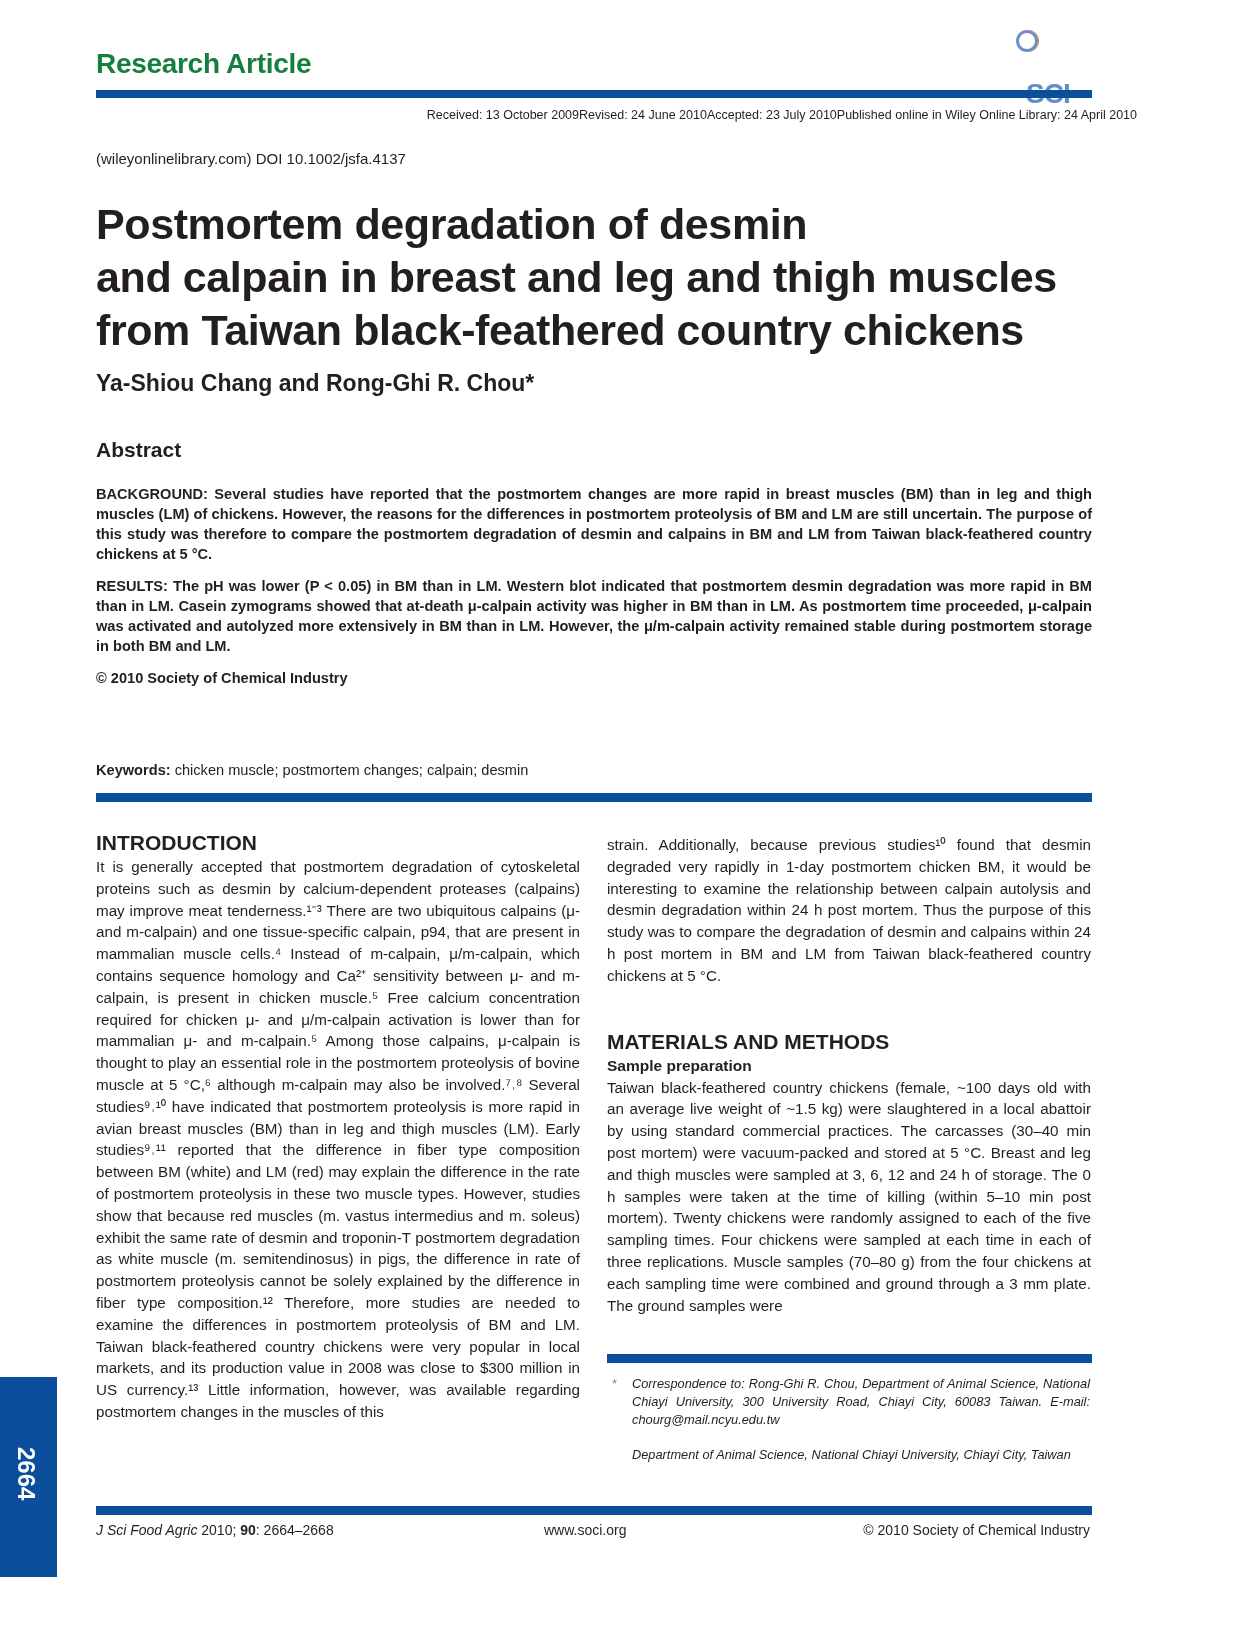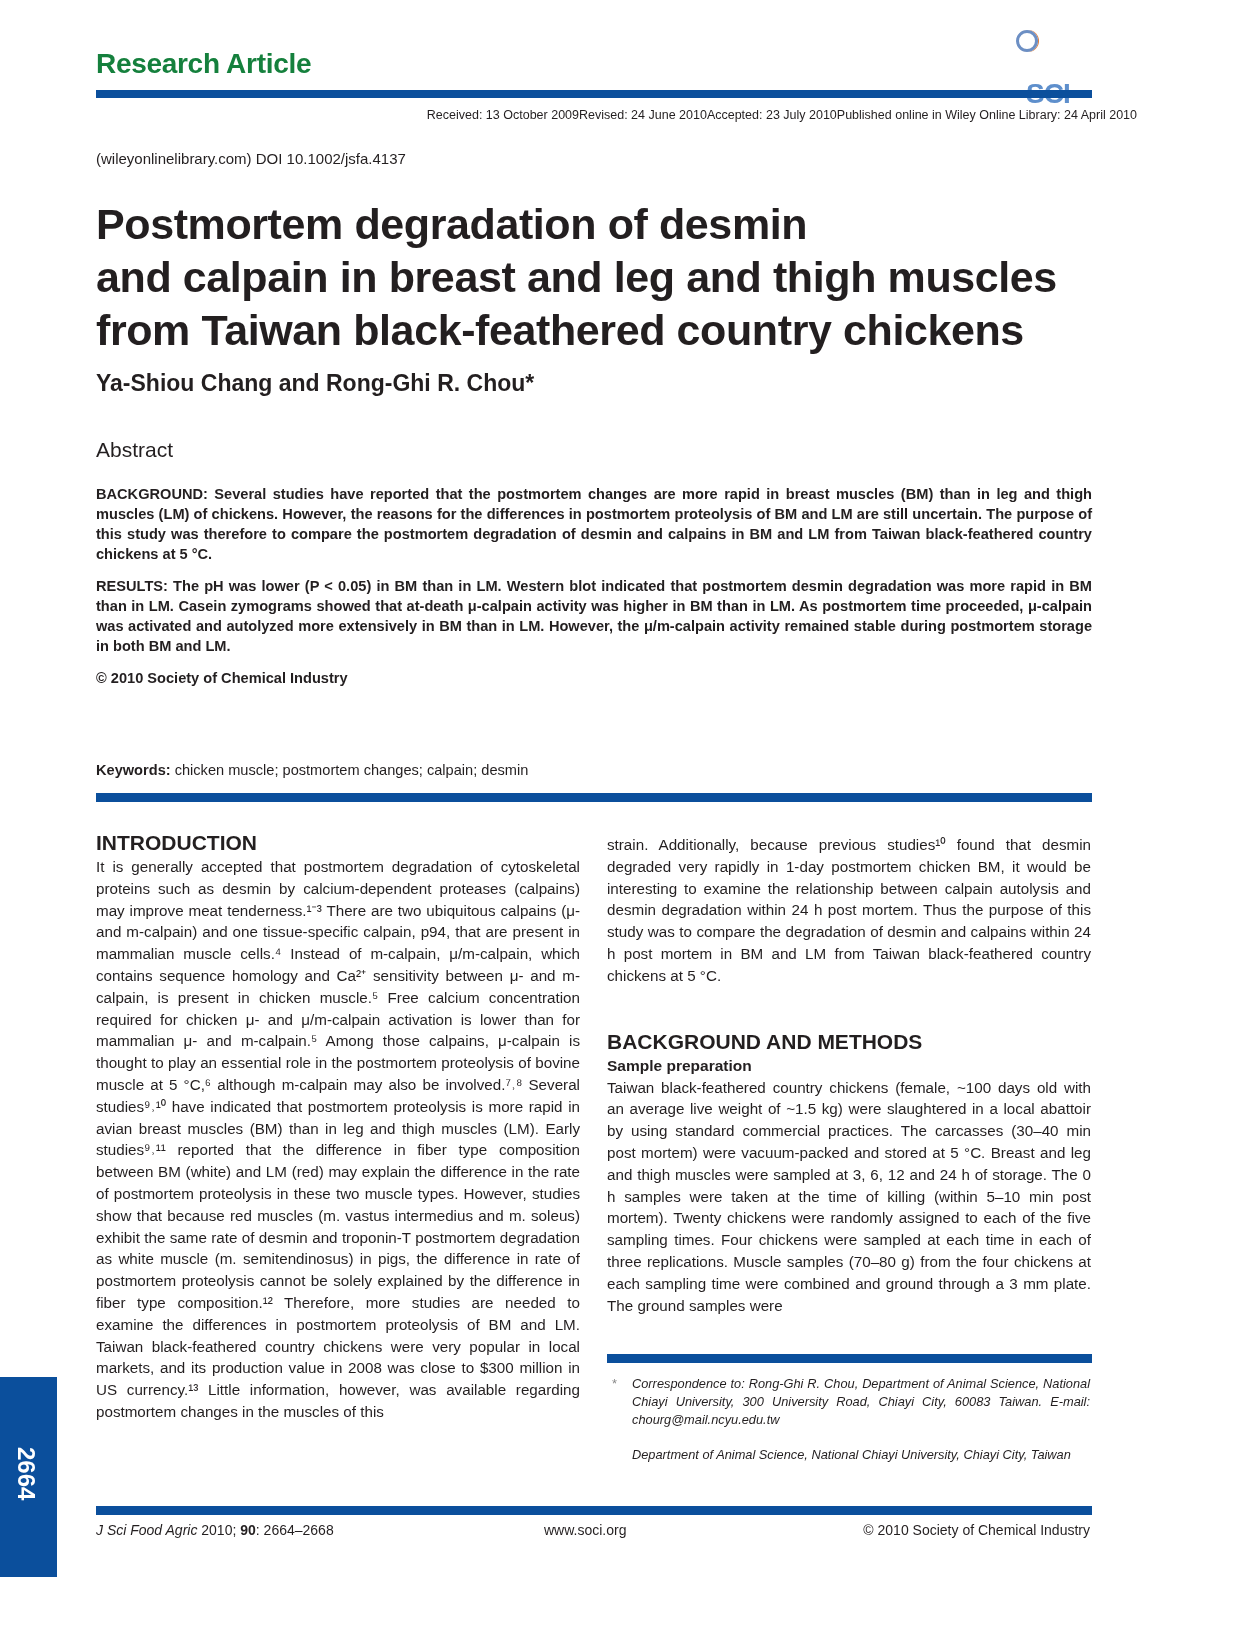--- a/index.html
+++ b/index.html
@@ -7,21 +7,21 @@
   .abs { position:absolute; }
   .rule { position:absolute; background:#0b4f9c; }
   .journal-label { left:96px; top:48px; font-size:28px; font-weight:bold; color:#15803d; letter-spacing:-0.3px; }
   .logo { left:1012px; top:30px; width:82px; height:50px; }
   .logo .ring { position:absolute; left:4px; top:0; width:16px; height:16px; border:3px solid #6c8fc4; border-radius:50%; box-shadow: 1px 0 0 #e07b39; }
   .logo .sci { position:absolute; left:14px; top:16px; font-size:28px; font-weight:bold; color:#5e8fcc; letter-spacing:-1px;margin-top:32px; }
   .dates { top:108px; left:96px; width:996px; font-size:12.5px; display:flex; justify-content:flex-end;margin-left:45px; }
   .doi { left:96px; top:150px; font-size:15px; }
   .title { left:96px; top:198px; width:1010px; font-size:43px; font-weight:bold; line-height:53px; letter-spacing:-0.4px; }
   .authors { left:96px; top:370px; font-size:23px; font-weight:bold; }
-  .abs-head { left:96px; top:438px; font-size:21px; font-weight:normal; }
+  .abs-head { left:96px; top:438px; font-size:21px; font-weight:bold; }
   .abstract { left:96px; top:484px; width:996px; font-size:14.6px; font-weight:bold; line-height:20px; }
   .abstract p { margin:0 0 12px 0; text-align:justify; }
   .keywords { left:96px; top:762px; font-size:14.6px; }
   .col { position:absolute; width:484px; font-size:15.2px; line-height:21.8px; text-align:justify; }
   .col p { margin:0; }
   .sec-head { font-size:21px; font-weight:bold; line-height:26px; }
   .sub-head { font-size:15.5px; font-weight:bold; line-height:22px; }
   .foot-note { left:612px; top:1375px; width:478px; font-size:12.8px; font-style:italic; line-height:18px; text-align:justify; }
   .foot-note .star { position:absolute; left:0; top:0; font-style:normal; color:#888; }
   .foot-note .txt { margin-left:20px; }
@@ -66,21 +66,21 @@
 <div class="rule" style="left:96px;top:793px;width:996px;height:9px;"></div>
 
 <div class="col" style="left:96px;top:830px;">
   <div class="sec-head">INTRODUCTION</div>
   <p>It is generally accepted that postmortem degradation of cytoskeletal proteins such as desmin by calcium-dependent proteases (calpains) may improve meat tenderness.¹⁻³ There are two ubiquitous calpains (μ- and m-calpain) and one tissue-specific calpain, p94, that are present in mammalian muscle cells.⁴ Instead of m-calpain, μ/m-calpain, which contains sequence homology and Ca²⁺ sensitivity between μ- and m-calpain, is present in chicken muscle.⁵ Free calcium concentration required for chicken μ- and μ/m-calpain activation is lower than for mammalian μ- and m-calpain.⁵ Among those calpains, μ-calpain is thought to play an essential role in the postmortem proteolysis of bovine muscle at 5 °C,⁶ although m-calpain may also be involved.⁷˒⁸ Several studies⁹˒¹⁰ have indicated that postmortem proteolysis is more rapid in avian breast muscles (BM) than in leg and thigh muscles (LM). Early studies⁹˒¹¹ reported that the difference in fiber type composition between BM (white) and LM (red) may explain the difference in the rate of postmortem proteolysis in these two muscle types. However, studies show that because red muscles (m. vastus intermedius and m. soleus) exhibit the same rate of desmin and troponin-T postmortem degradation as white muscle (m. semitendinosus) in pigs, the difference in rate of postmortem proteolysis cannot be solely explained by the difference in fiber type composition.¹² Therefore, more studies are needed to examine the differences in postmortem proteolysis of BM and LM. Taiwan black-feathered country chickens were very popular in local markets, and its production value in 2008 was close to $300 million in US currency.¹³ Little information, however, was available regarding postmortem changes in the muscles of this</p>
 </div>
 
 <div class="col" style="left:607px;top:834px;">
   <p>strain. Additionally, because previous studies¹⁰ found that desmin degraded very rapidly in 1-day postmortem chicken BM, it would be interesting to examine the relationship between calpain autolysis and desmin degradation within 24 h post mortem. Thus the purpose of this study was to compare the degradation of desmin and calpains within 24 h post mortem in BM and LM from Taiwan black-feathered country chickens at 5 °C.</p>
   <div style="height:42px"></div>
-  <div class="sec-head">BACKGROUND AND METHODS</div>
+  <div class="sec-head">MATERIALS AND METHODS</div>
   <div class="sub-head">Sample preparation</div>
   <p>Taiwan black-feathered country chickens (female, ~100 days old with an average live weight of ~1.5 kg) were slaughtered in a local abattoir by using standard commercial practices. The carcasses (30–40 min post mortem) were vacuum-packed and stored at 5 °C. Breast and leg and thigh muscles were sampled at 3, 6, 12 and 24 h of storage. The 0 h samples were taken at the time of killing (within 5–10 min post mortem). Twenty chickens were randomly assigned to each of the five sampling times. Four chickens were sampled at each time in each of three replications. Muscle samples (70–80 g) from the four chickens at each sampling time were combined and ground through a 3 mm plate. The ground samples were</p>
 </div>
 
 <div class="rule" style="left:607px;top:1354px;width:485px;height:9px;"></div>
 <div class="abs foot-note">
   <span class="star">*</span>
   <div class="txt">Correspondence to: Rong-Ghi R. Chou, Department of Animal Science, National Chiayi University, 300 University Road, Chiayi City, 60083 Taiwan. E-mail: chourg@mail.ncyu.edu.tw</div>
 </div>
 <div class="abs affil">Department of Animal Science, National Chiayi University, Chiayi City, Taiwan</div>

